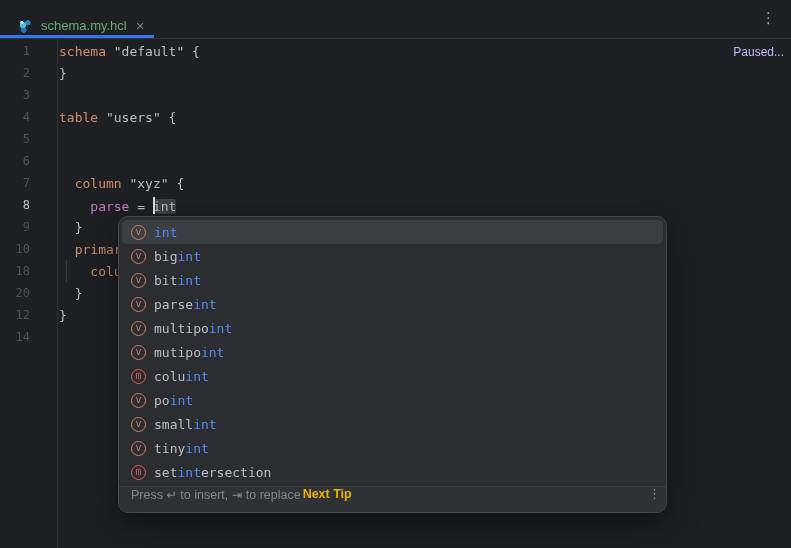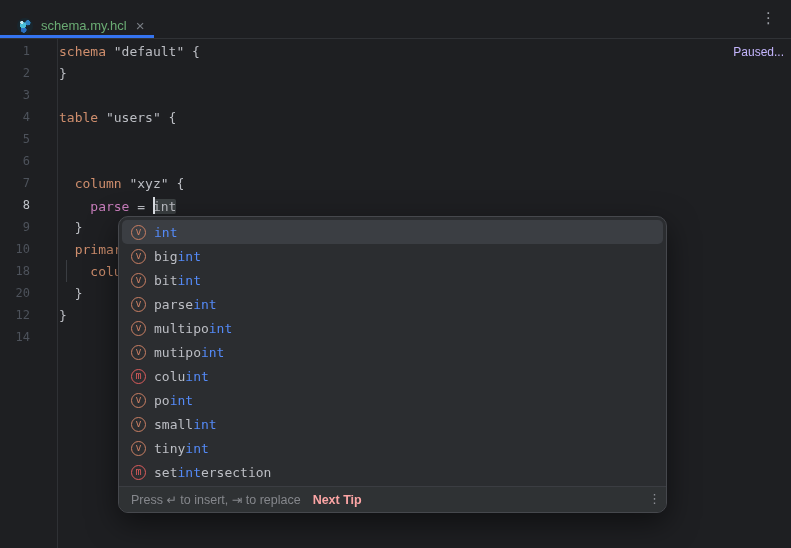--- a/index.html
+++ b/index.html
@@ -51,22 +51,22 @@
          font-family:"DejaVu Sans Mono","Liberation Mono",monospace;font-size:13px;color:#BCBEC4;
          cursor:pointer;}
   .pitem.sel{background:#3B3E43;}
   .picon{flex:0 0 15px;height:15px;border-radius:50%;display:flex;align-items:center;
          justify-content:center;font-size:10px;line-height:1;box-sizing:border-box;
          font-family:"DejaVu Sans Mono",monospace;}
   .picon.v{border:1.2px solid #C97F63;color:#C97F63;}
   .picon.m{border:1.2px solid #DB5C5C;color:#DB5C5C;}
   .match{color:#548AF7;}
   .pfooter{height:25px;background:#2F3234;border-top:1px solid #3B3D42;display:flex;
-           align-items:center;padding:0 5px 0 12px;font-size:12.5px;color:#85878C;}
-  .plink{color:#fca5a5;margin-left:12px;font-weight:bold;cursor:pointer;text-decoration:none;}
+           align-items:flex-start;padding:0 5px 0 12px;font-size:12.5px;color:#85878C;}
+  .plink{color:#eab308;margin-left:2px;font-weight:bold;cursor:pointer;text-decoration:none;}
   .pkebab{margin-left:auto;color:#8B8E94;font-size:13px;line-height:1.1;
           font-family:"DejaVu Sans",sans-serif;cursor:pointer;}
   .phint{font-family:"Liberation Sans","DejaVu Sans",sans-serif;}
 </style>
 </head>
 <body>
 
 <div class="app">
 
   <header class="tabbar">

